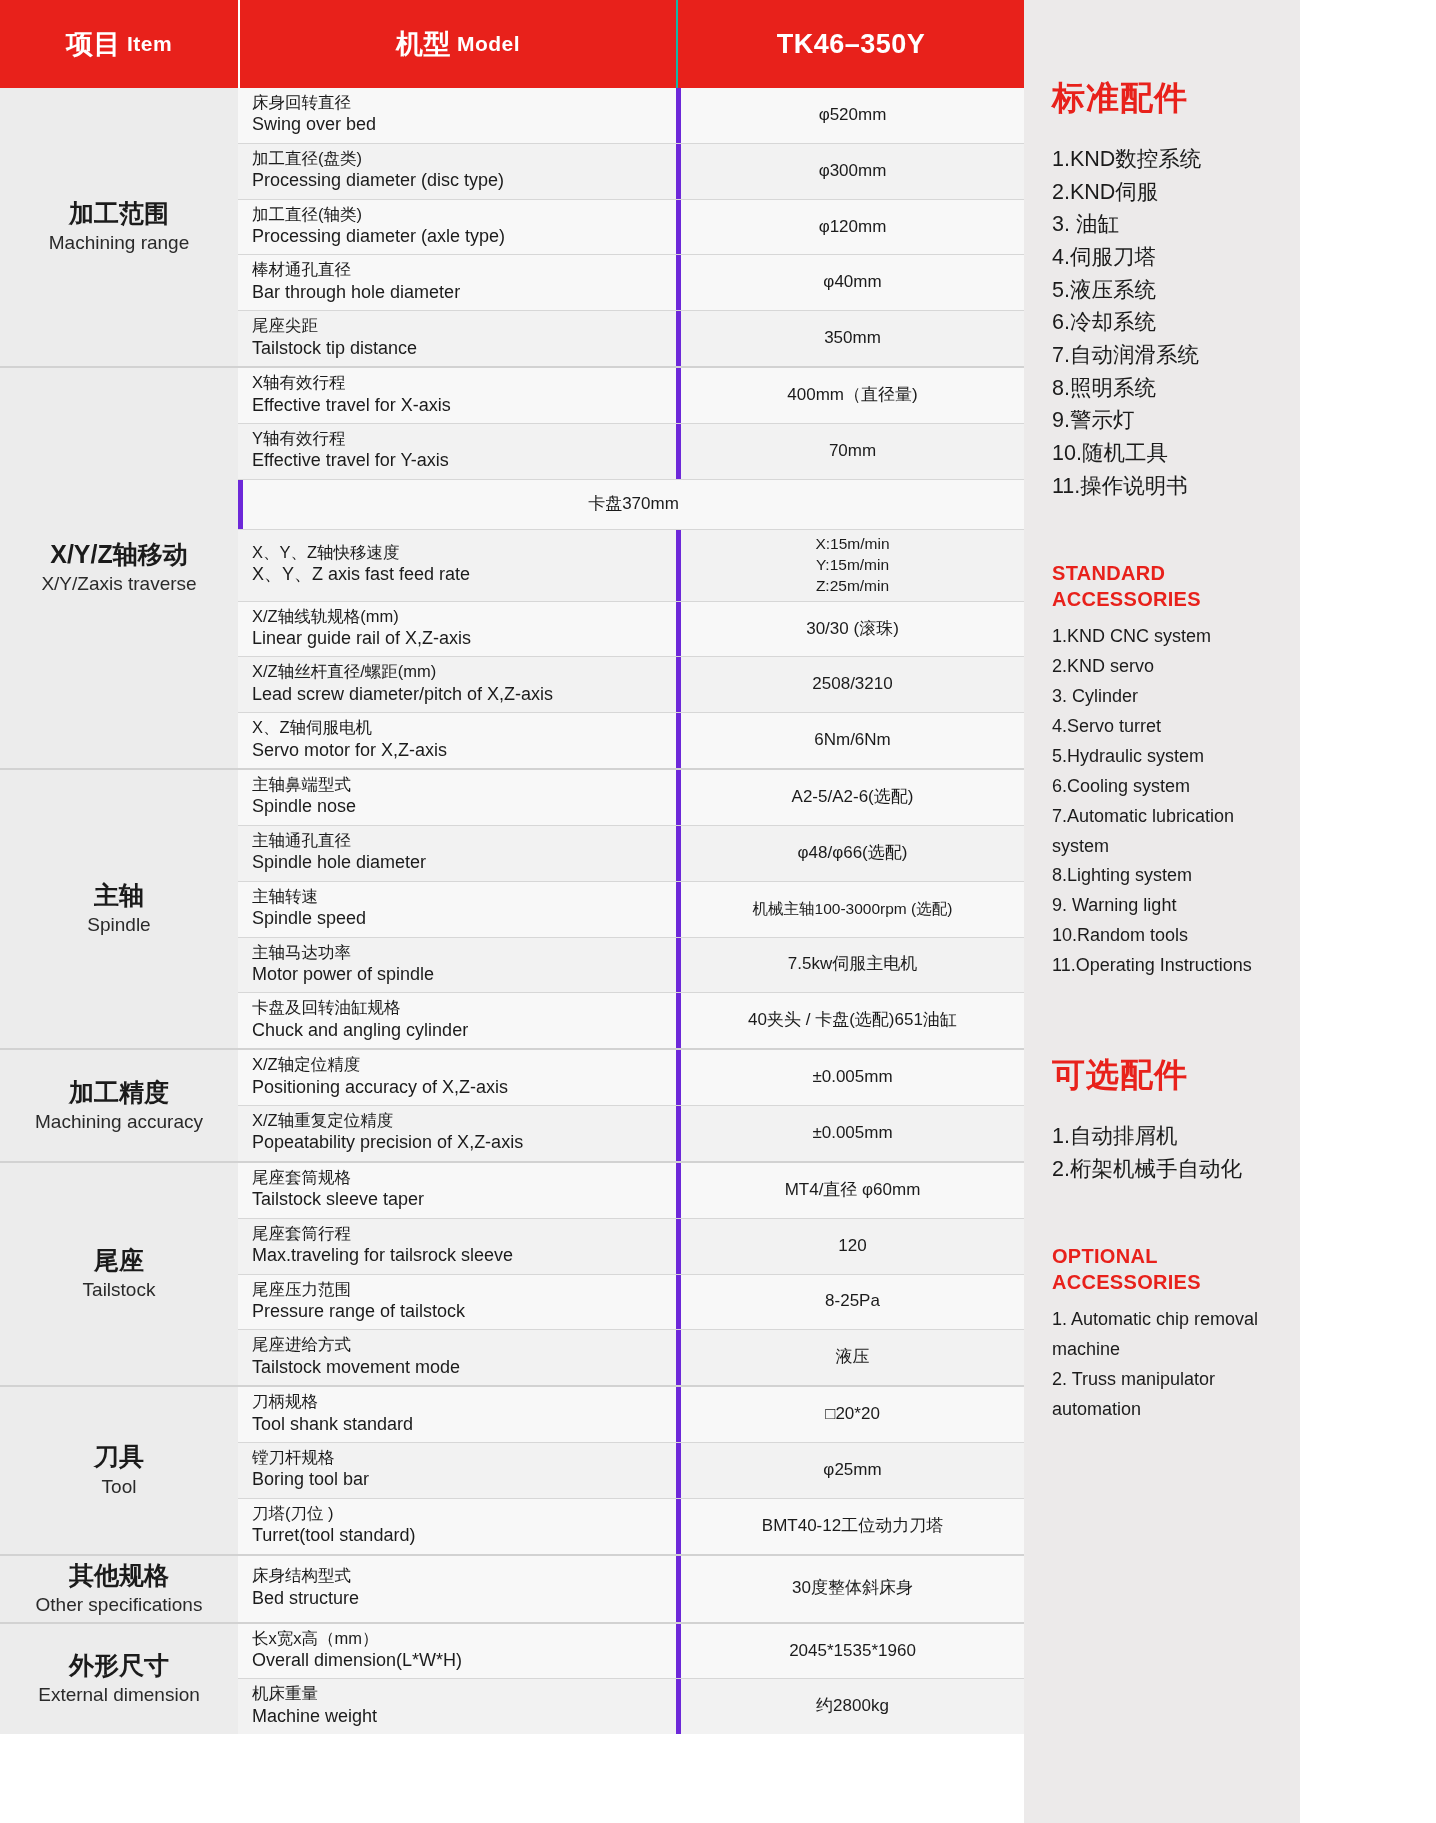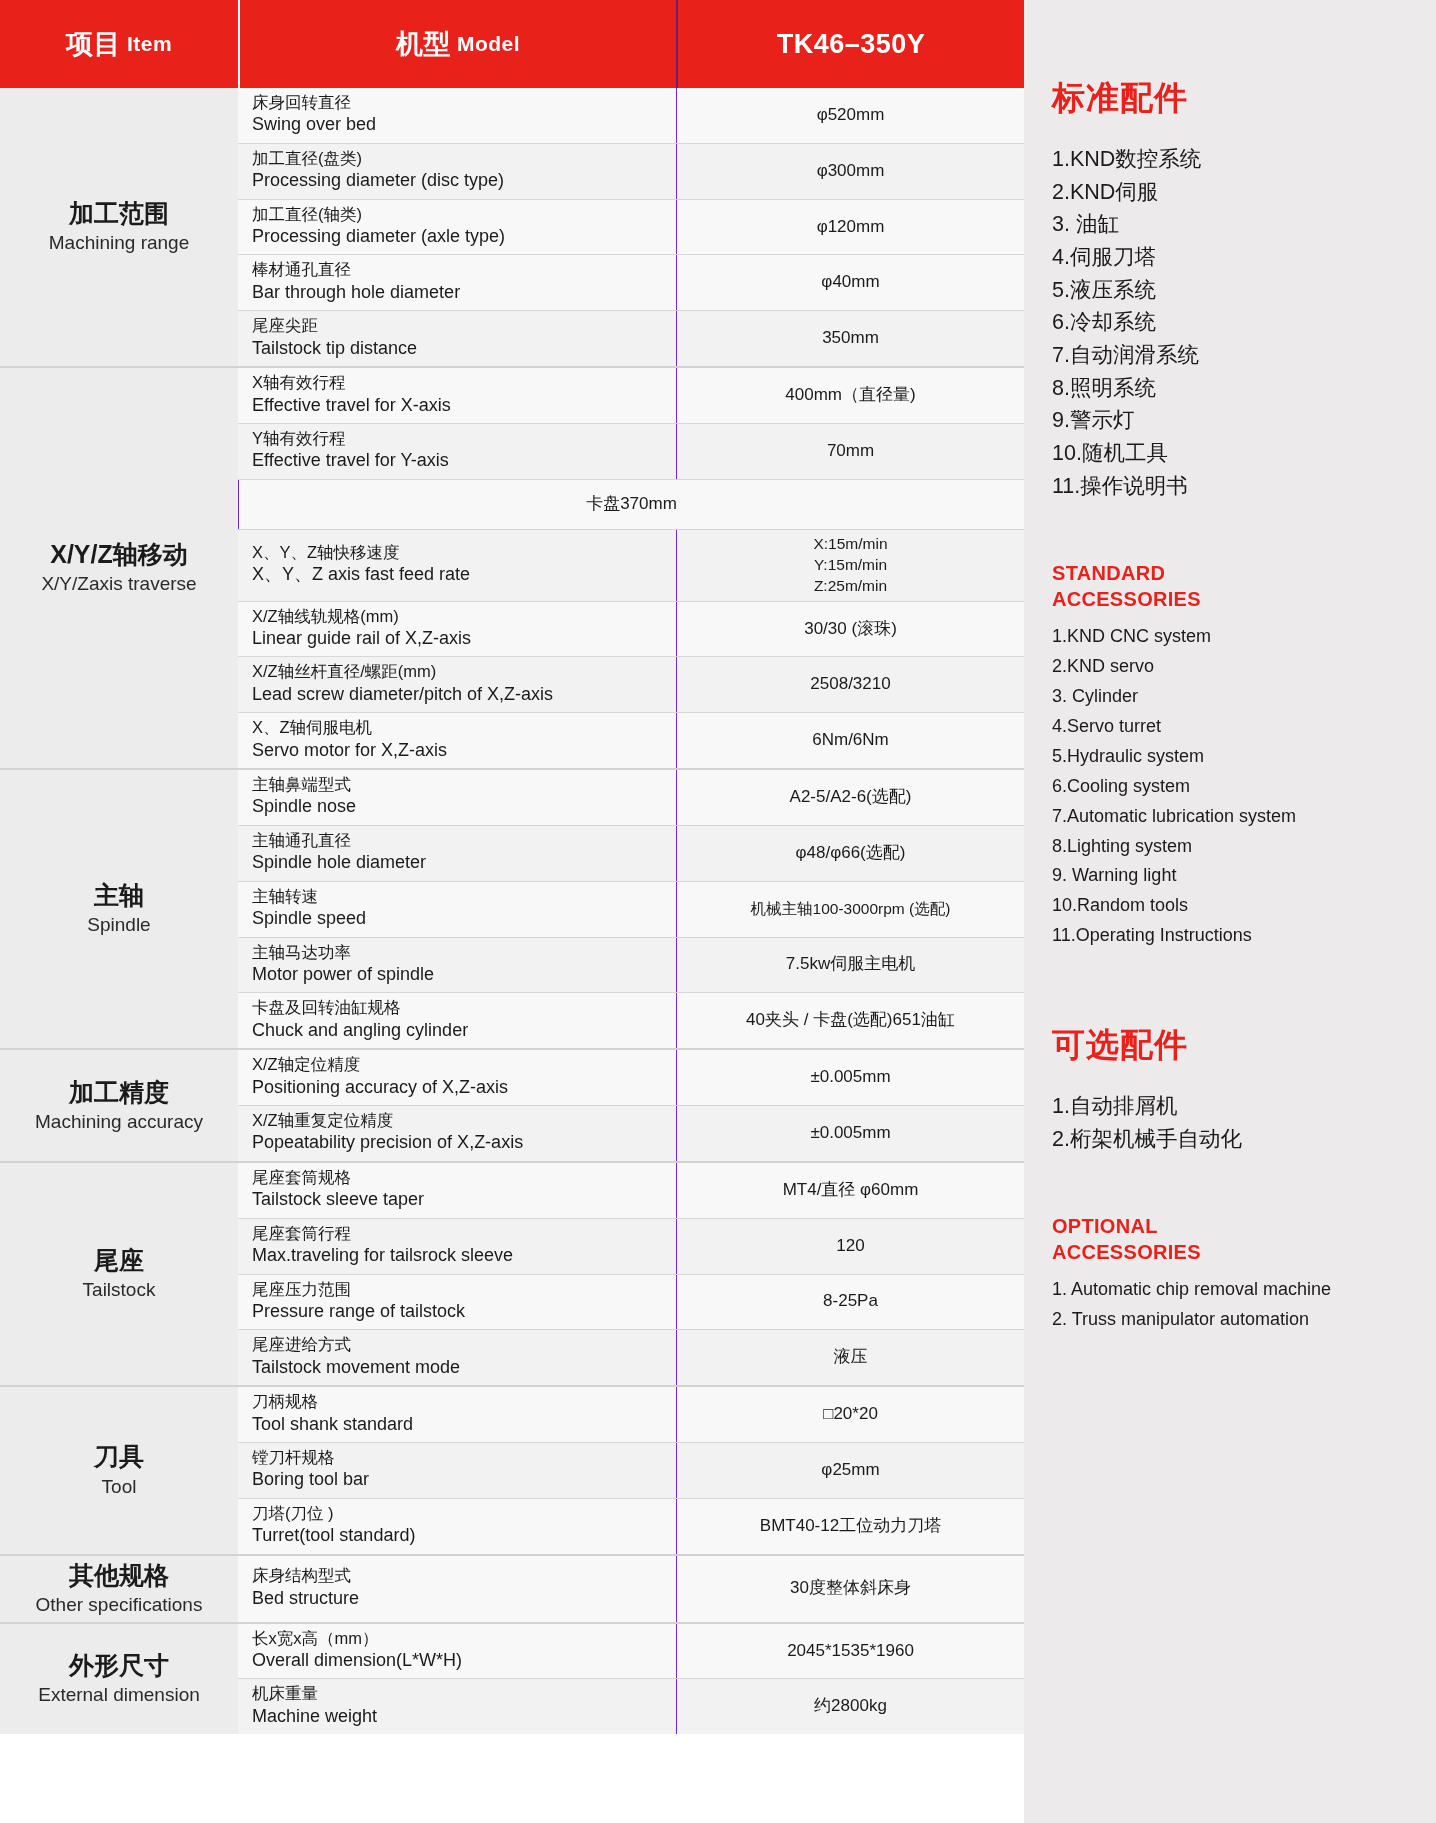--- a/index.html
+++ b/index.html
@@ -7,21 +7,21 @@
   body {
     width: 1436px;
     height: 1823px;
     background: #ffffff;
     font-family: "Liberation Sans", sans-serif;
     color: #1b1b1b;
     overflow: hidden;
   }
   .page {
     position: relative;
-    width: 1436px;
+    width: 1300px;
     height: 1823px;
     display: flex;
   }
   
   .spec-wrap {
     width: 1024px;
     flex: 0 0 1024px;
     display: flex;
     flex-direction: column;
     background: #ffffff;
@@ -34,21 +34,21 @@
   }
   .th {
     display: flex;
     align-items: center;
     justify-content: center;
     font-weight: bold;
     letter-spacing: 0.5px;
   }
   .th-item { width: 238px; flex: 0 0 238px; }
   .th-model { width: 438px; flex: 0 0 438px; border-left: 2px solid #ffffff; }
-  .th-value { flex: 1 1 auto; border-left: 2px solid #701a75; }
+  .th-value { flex: 1 1 auto; border-left: 2px solid #14b8a6; }
   .th .cn { font-size: 27px; }
   .th .en { font-size: 21px; margin-left: 6px; }
 
   .tbody { display: flex; flex-direction: column; }
   .group {
     display: flex;
     border-bottom: 2px solid #d2d2d2;
   }
   .group:last-child { border-bottom: none; }
   .group-label {
@@ -85,21 +85,21 @@
     padding: 4px 0 6px 14px;
     display: flex;
     flex-direction: column;
     justify-content: center;
   }
   .row .c-name .cn { font-size: 16.5px; line-height: 1.3; color: #1b1b1b; }
   .row .c-name .en { font-size: 18px; line-height: 1.3; color: #1b1b1b; }
   .row .c-val {
     flex: 1 1 auto;
     background: #f8f8f8;
-    border-left: 1px solid #6d28d9;
+    border-left: 5px solid #6d28d9;
     display: flex;
     align-items: center;
     justify-content: center;
     text-align: center;
     font-size: 17px;
     line-height: 1.35;
     padding: 4px 8px;
     white-space: pre-line;
   }
   .row .c-val.small { font-size: 15.5px; }

